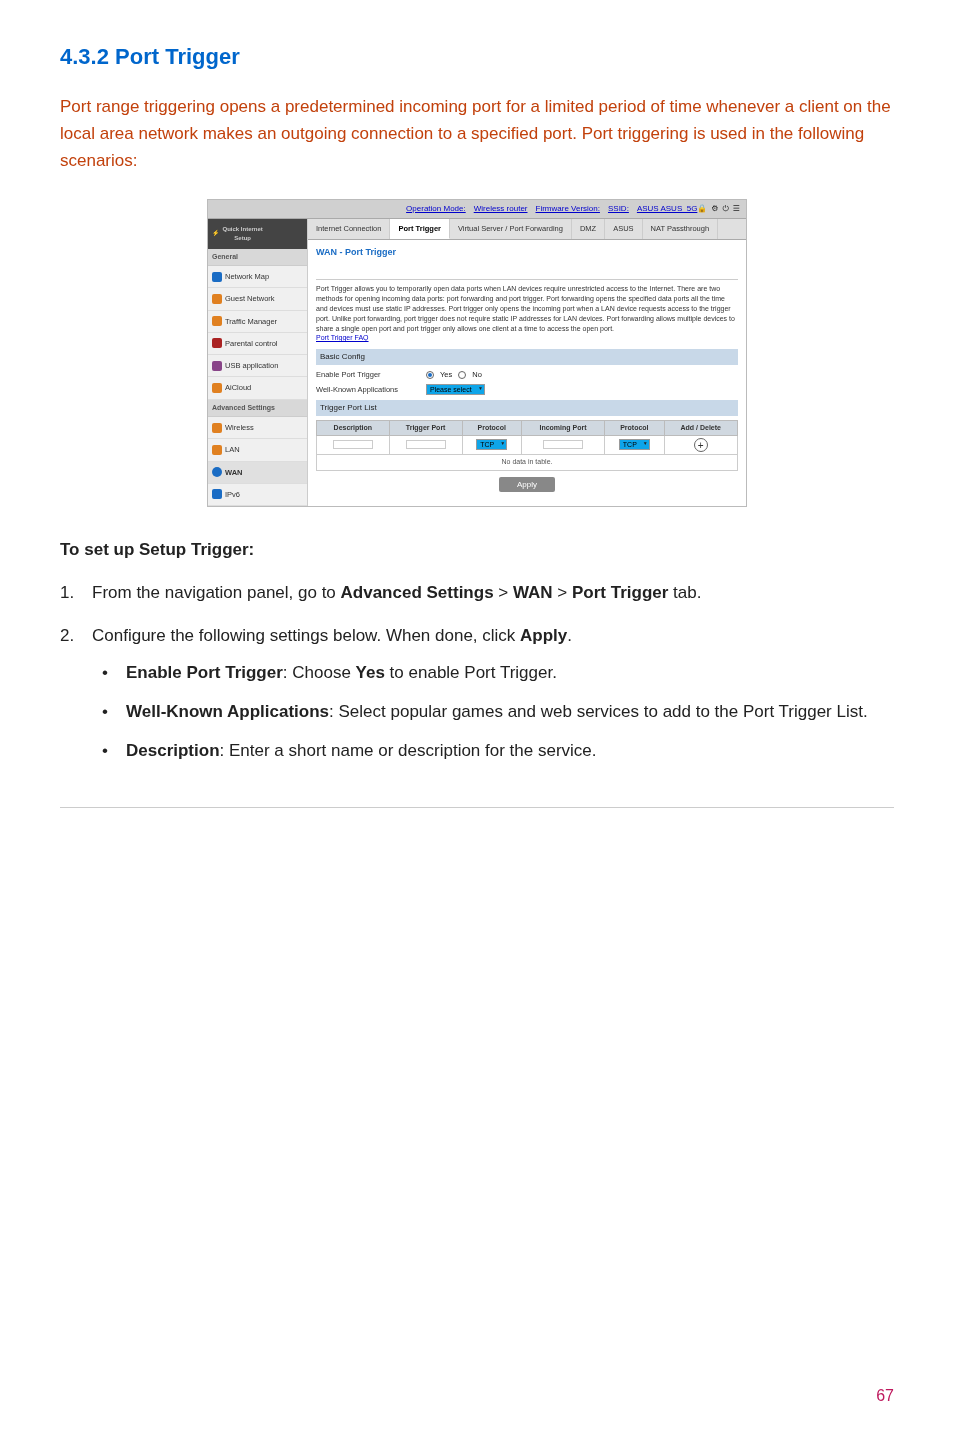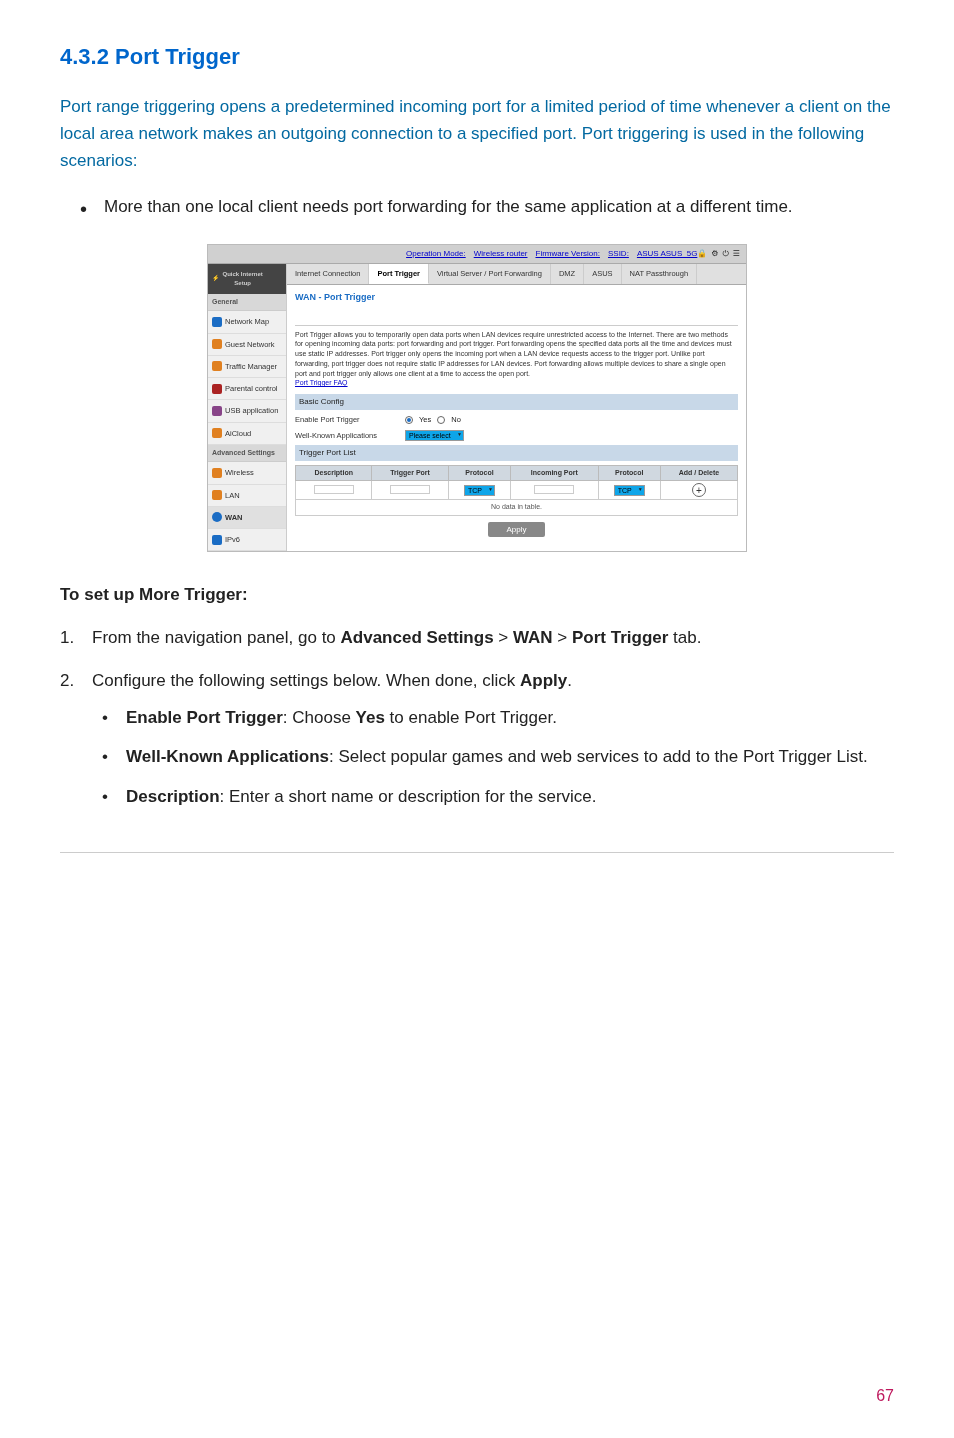--- a/index.html
+++ b/index.html
@@ -18,21 +18,21 @@
       color: #0066cc;
       font-size: 22px;
       font-weight: bold;
       margin-bottom: 20px;
     }
 
     .intro-text {
       font-size: 17px;
       line-height: 1.6;
       margin-bottom: 18px;
-      color: #0369a1;
+      color: #c2410c;
     }
 
     .bullet-list {
       list-style: none;
       margin: 0 0 24px 20px;
     }
     .bullet-list li {
       position: relative;
       padding-left: 24px;
       font-size: 17px;
@@ -76,21 +76,21 @@
     .router-topbar-left span { color: #0000cc; text-decoration: underline; }
     .router-topbar-icons {
       display: flex; gap: 4px; align-items: center;
     }
 
     .router-body {
       display: flex;
     }
 
     .router-sidebar {
-      width: 79px;
+      width: 100px;
       background: #f0f0f0;
       border-right: 1px solid #ccc;
       font-size: 8px;
     }
 
     .router-sidebar-logo {
       background: #444;
       color: #fff;
       padding: 6px 4px;
       font-size: 7px;
@@ -365,21 +365,20 @@
     }
   </style>
 </head>
 <body>
 
 <h1 class="section-title">4.3.2 Port Trigger</h1>
 
 <p class="intro-text">Port range triggering opens a predetermined incoming port for a limited period of time whenever a client on the local area network makes an outgoing connection to a specified port. Port triggering is used in the following scenarios:</p>
 
 <ul class="bullet-list">
-  <li>More than one local client needs port forwarding for the same application at a different time.</li>
 </ul>
 
 <div class="router-screenshot">
 
   <div class="router-topbar">
     <div class="router-topbar-left">
       <span>Operation Mode:</span>
       <span style="color:#0000cc;text-decoration:underline;">Wireless router</span>
       <span>Firmware Version:</span>
       <span>SSID:</span>
@@ -537,21 +536,21 @@
 
         <button class="router-apply-btn">Apply</button>
 
       </div>
     </div>
   </div>
 </div>
 
 <div class="instructions-section">
 
-  <p class="instructions-title">To set up More Trigger:</p>
+  <p class="instructions-title">To set up Setup Trigger:</p>
 
   <ol class="numbered-list">
     <li>
       <span class="num">1.</span>
       <span class="content">
         From the navigation panel, go to <b>Advanced Settings</b> &gt; <b>WAN</b> &gt; <b>Port Trigger</b> tab.
       </span>
     </li>
     <li>
       <span class="num">2.</span>

